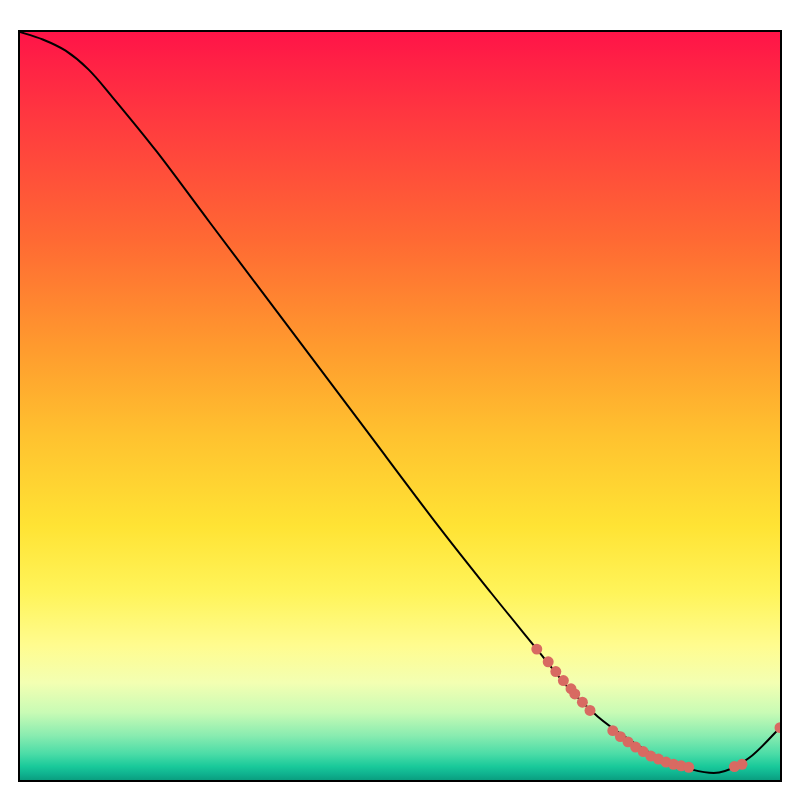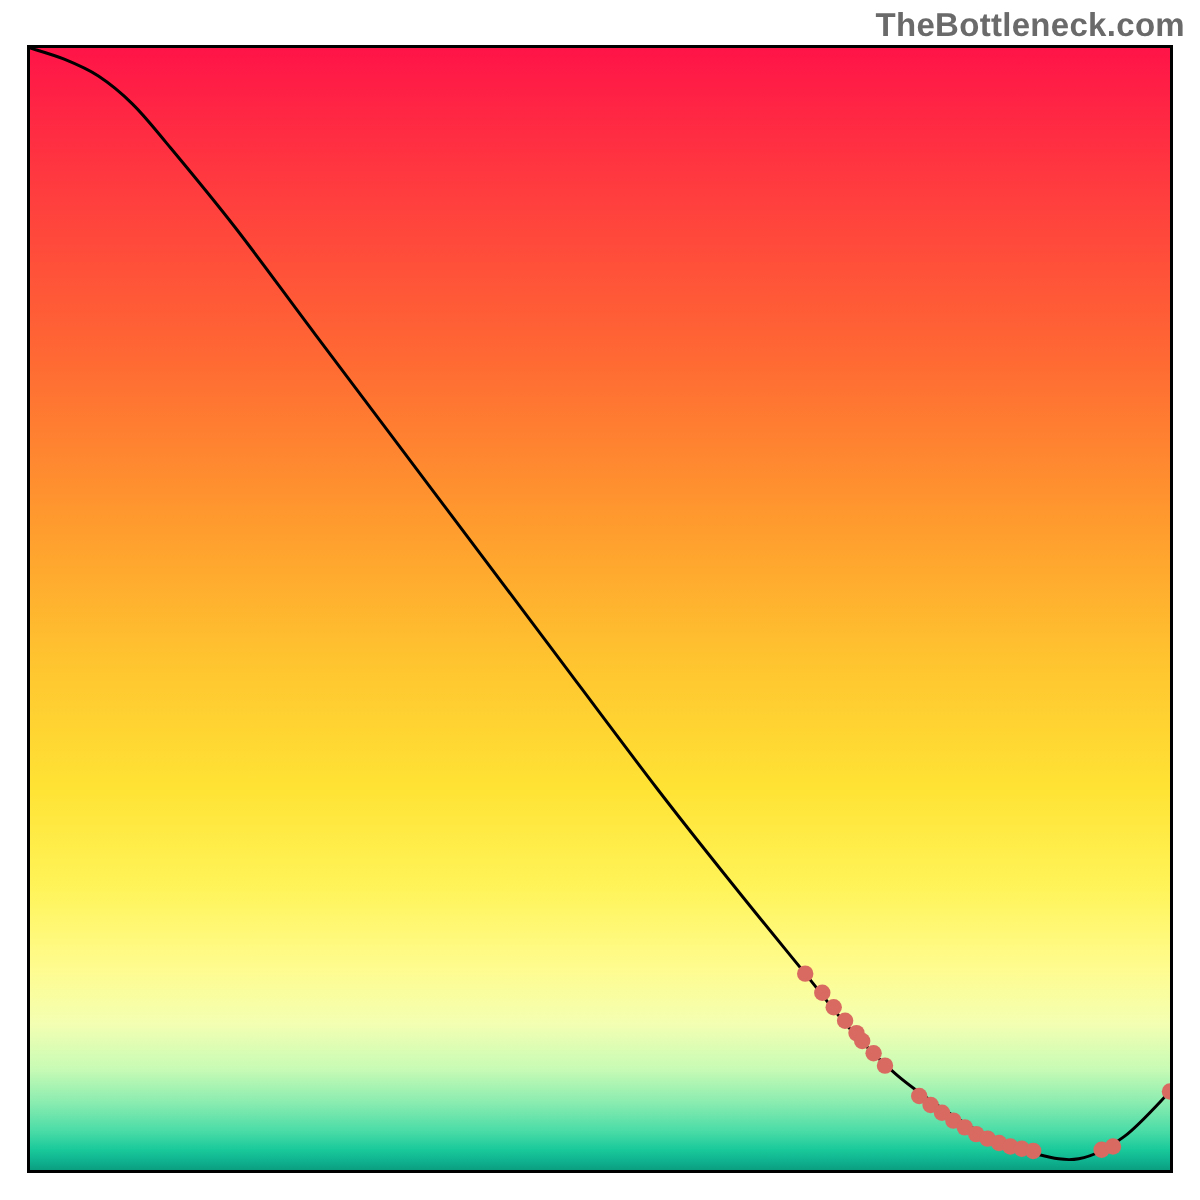--- a/index.html
+++ b/index.html
@@ -60,21 +60,20 @@
     left: 0;
     top: 0;
     width: 100%;
     height: 100%;
   }
 </style>
 </head>
 <body>
 
 <div class="chart-wrap">
-  <div class="watermark">TheBottleneck.com</div>
   <div class="plot">
     <svg class="overlay" id="overlay-svg" viewBox="0 0 764 752" preserveAspectRatio="none">
         <path d="M 0 0 C 3.82 1.2533333333333303 15.279999999999998 4.3866666666666365 22.919999999999998 7.519999999999982 C 30.56 10.653333333333327 38.199999999999996 13.78666666666673 45.839999999999996 18.800000000000068 C 53.48 23.813333333333407 61.11999999999999 30.08000000000004 68.75999999999999 37.60000000000002 C 76.39999999999999 45.120000000000005 80.22 50.13333333333329 91.67999999999999 63.91999999999996 C 103.13999999999999 77.70666666666664 120.96666666666664 99.01333333333338 137.51999999999998 120.32000000000005 C 154.07333333333332 141.62666666666672 169.35333333333332 162.93333333333334 191 191.76 C 212.64666666666668 220.58666666666664 241.9333333333333 259.44000000000005 267.4 293.28000000000003 C 292.8666666666667 327.12 318.3333333333333 360.96000000000004 343.8 394.8 C 369.2666666666667 428.64 398.5533333333334 468.12 420.20000000000005 496.32 C 441.8466666666667 524.52 457.12666666666667 543.32 473.68 564 C 490.23333333333335 584.68 506.78666666666663 604.7333333333333 519.52 620.4 C 532.2533333333333 636.0666666666666 539.8933333333332 646.72 550.0799999999999 658 C 560.2666666666667 669.28 570.4533333333333 679.3066666666667 580.64 688.08 C 590.8266666666667 696.8533333333334 601.0133333333333 703.7466666666667 611.2 710.64 C 621.3866666666668 717.5333333333333 631.5733333333333 724.4266666666667 641.76 729.44 C 651.9466666666667 734.4533333333334 662.1333333333334 738.2133333333334 672.32 740.72 C 682.5066666666667 743.2266666666667 692.6933333333334 746.36 702.88 744.48 C 713.0666666666666 742.6 723.2533333333333 736.96 733.4399999999999 729.44 C 743.6266666666666 721.9200000000001 758.9066666666666 704.3733333333333 764 699.36" fill="none" stroke="#000000" stroke-width="2" stroke-linecap="round"></path>
         <circle cx="519.52" cy="620.4" r="5.5" fill="#d86a62"></circle>
         <circle cx="530.98" cy="633.184" r="5.5" fill="#d86a62"></circle>
         <circle cx="538.62" cy="642.96" r="5.5" fill="#d86a62"></circle>
         <circle cx="546.26" cy="651.984" r="5.5" fill="#d86a62"></circle>
         <circle cx="553.9" cy="660.256" r="5.5" fill="#d86a62"></circle>
         <circle cx="557.72" cy="665.52" r="5.5" fill="#d86a62"></circle>
         <circle cx="565.36" cy="673.792" r="5.5" fill="#d86a62"></circle>

